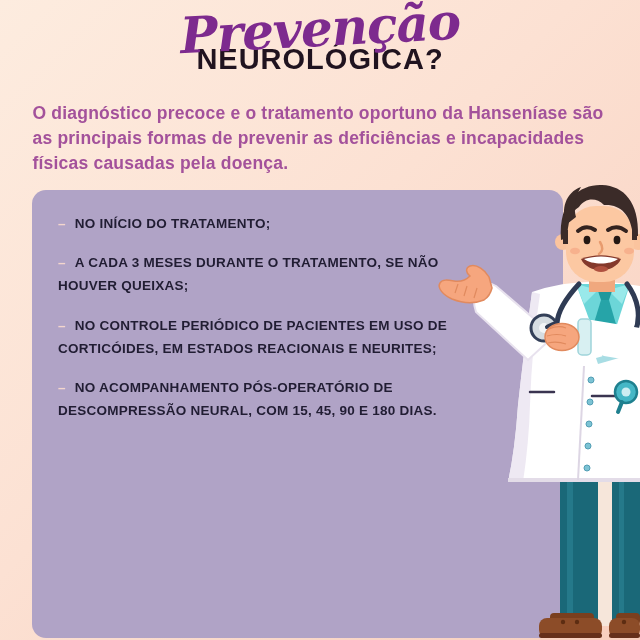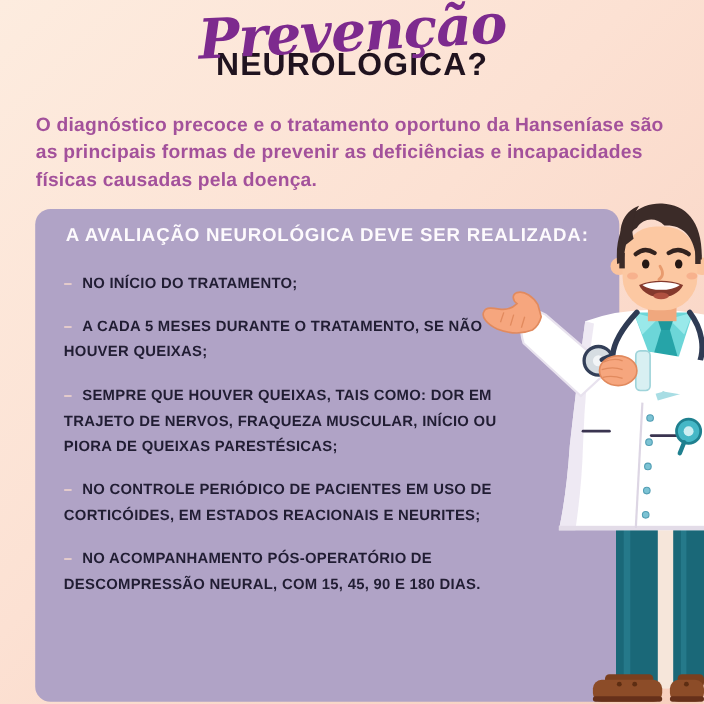--- a/index.html
+++ b/index.html
@@ -69,25 +69,23 @@
 <body>
 
 <div class="title-wrap">
   <div class="title-script">Prevenção</div>
   <div class="title-sub">NEUROLÓGICA?</div>
 </div>
 
 <p class="intro">O diagnóstico precoce e o tratamento oportuno da Hanseníase são as principais formas de prevenir as deficiências e incapacidades físicas causadas pela doença.</p>
 
 <div class="panel">
-  <div class="panel-heading">A AVALIAÇÃO NEUROLÓGICA DEVE SER REALIZADA:</div>
   <ul class="items">
     <li><span class="dash">–</span><span>NO INÍCIO DO TRATAMENTO;</span></li>
-    <li><span class="dash">–</span><span>A CADA 5 MESES DURANTE O TRATAMENTO, SE NÃO HOUVER QUEIXAS;</span></li>
-    <li><span class="dash">–</span><span>SEMPRE QUE HOUVER QUEIXAS, TAIS COMO: DOR EM TRAJETO DE NERVOS, FRAQUEZA MUSCULAR, INÍCIO OU PIORA DE QUEIXAS PARESTÉSICAS;</span></li>
+    <li><span class="dash">–</span><span>A CADA 3 MESES DURANTE O TRATAMENTO, SE NÃO HOUVER QUEIXAS;</span></li>
     <li><span class="dash">–</span><span>NO CONTROLE PERIÓDICO DE PACIENTES EM USO DE CORTICÓIDES, EM ESTADOS REACIONAIS E NEURITES;</span></li>
     <li><span class="dash">–</span><span>NO ACOMPANHAMENTO PÓS-OPERATÓRIO DE DESCOMPRESSÃO NEURAL, COM 15, 45, 90 E 180 DIAS.</span></li>
   </ul>
 </div>
 
 <svg class="doctor" viewBox="0 0 210 460" xmlns="http://www.w3.org/2000/svg" aria-hidden="true">
 
   <rect x="164" y="298" width="20" height="148" fill="#f6e6da"></rect>
 
   <rect x="130" y="298" width="38" height="142" fill="#1a6878"></rect>

